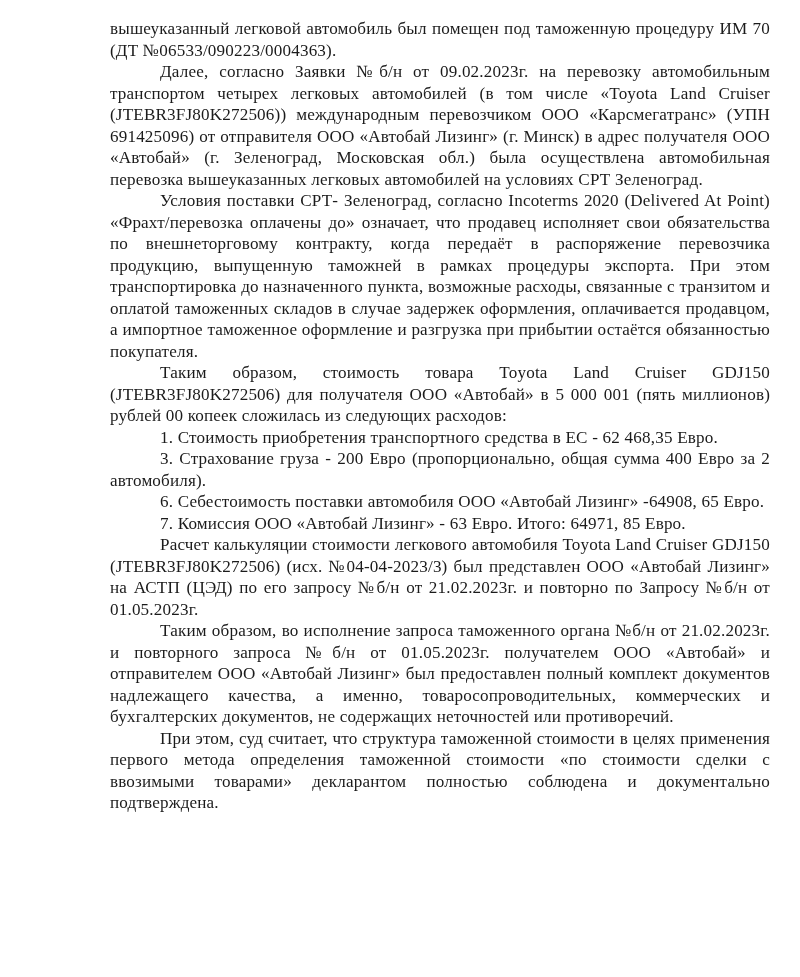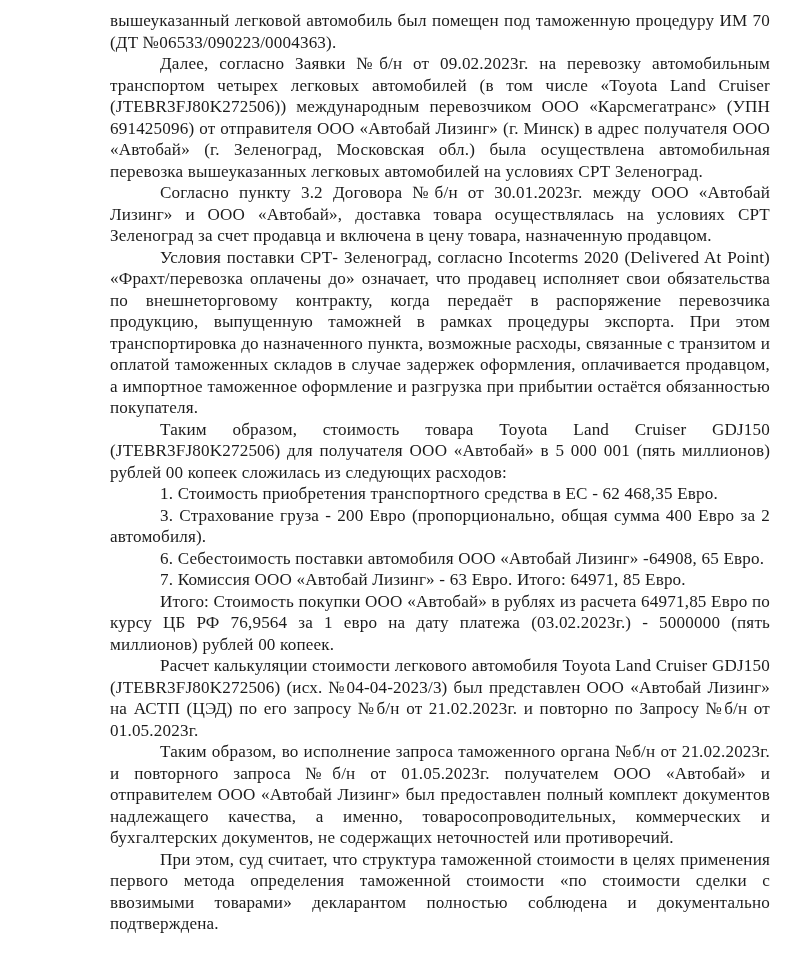--- a/index.html
+++ b/index.html
@@ -14,21 +14,21 @@
     font-family: "Liberation Serif", "DejaVu Serif", serif;
     color: #1b1b1b;
   }
 
   .page {
     position: relative;
     width: 800px;
     height: 977px;
     background: #ffffff;
     box-sizing: border-box;
-    padding: 8px 30px 0px 110px;
+    padding: 16px 30px 0px 110px;
   }
 
   .doc-body {
     width: 660px;
     padding-top: 2px;
   }
 
   p.para {
     margin: 0;
     padding: 0;
@@ -60,28 +60,26 @@
   }
 </style>
 </head>
 <body>
 
 <div class="page">
   <div class="doc-body">
 
     <p class="para no-indent">вышеуказанный легковой автомобиль был помещен под таможенную процедуру ИМ 70 (ДТ №06533/090223/0004363).</p>
     <p class="para">Далее, согласно Заявки №б/н от 09.02.2023г. на перевозку автомобильным транспортом четырех легковых автомобилей (в том числе «Toyota Land Cruiser (JTEBR3FJ80K272506)) международным перевозчиком ООО «Карсмегатранс» (УПН 691425096) от отправителя ООО «Автобай Лизинг» (г. Минск) в адрес получателя ООО «Автобай» (г. Зеленоград, Московская обл.) была осуществлена автомобильная перевозка вышеуказанных легковых автомобилей на условиях СРТ Зеленоград.</p>
-    <p class="para">Согласно пункту 3.2 Договора №б/н от 30.01.2023г. между ООО «Автобай Лизинг» и ООО «Автобай», доставка товара осуществлялась на условиях СРТ Зеленоград за счет продавца и включена в цену товара, назначенную продавцом.</p>
     <p class="para">Условия поставки СРТ- Зеленоград, согласно Incoterms 2020 (Delivered At Point) «Фрахт/перевозка оплачены до» означает, что продавец исполняет свои обязательства по внешнеторговому контракту, когда передаёт в распоряжение перевозчика продукцию, выпущенную таможней в рамках процедуры экспорта. При этом транспортировка до назначенного пункта, возможные расходы, связанные с транзитом и оплатой таможенных складов в случае задержек оформления, оплачивается продавцом, а импортное таможенное оформление и разгрузка при прибытии остаётся обязанностью покупателя.</p>
     <p class="para">Таким образом, стоимость товара Toyota Land Cruiser GDJ150 (JTEBR3FJ80K272506) для получателя ООО «Автобай» в 5 000 001 (пять миллионов) рублей 00 копеек сложилась из следующих расходов:</p>
 
     <p class="para item">1. Стоимость приобретения транспортного средства в ЕС - 62 468,35 Евро.</p>
     <p class="para item">3. Страхование груза - 200 Евро (пропорционально, общая сумма 400 Евро за 2 автомобиля).</p>
     <p class="para item">6. Себестоимость поставки автомобиля ООО «Автобай Лизинг» -64908, 65 Евро.</p>
     <p class="para item">7. Комиссия ООО «Автобай Лизинг» - 63 Евро. Итого: 64971, 85 Евро.</p>
 
-    <p class="para">Итого: Стоимость покупки ООО «Автобай» в рублях из расчета 64971,85 Евро по курсу ЦБ РФ 76,9564 за 1 евро на дату платежа (03.02.2023г.) - 5000000 (пять миллионов) рублей 00 копеек.</p>
     <p class="para">Расчет калькуляции стоимости легкового автомобиля Toyota Land Cruiser GDJ150 (JTEBR3FJ80K272506) (исх. №04-04-2023/3) был представлен ООО «Автобай Лизинг» на АСТП (ЦЭД)  по его запросу №б/н от 21.02.2023г. и повторно по Запросу №б/н от 01.05.2023г.</p>
     <p class="para">Таким образом, во исполнение запроса таможенного органа №б/н от 21.02.2023г. и повторного запроса №б/н от 01.05.2023г. получателем ООО «Автобай» и отправителем ООО «Автобай Лизинг» был предоставлен полный комплект документов надлежащего качества, а именно, товаросопроводительных, коммерческих и бухгалтерских документов, не содержащих неточностей или противоречий.</p>
     <p class="para">При этом, суд считает, что структура таможенной стоимости в целях применения первого метода определения таможенной стоимости «по стоимости сделки с ввозимыми товарами» декларантом полностью соблюдена и документально подтверждена.</p>
 
   </div>
 </div>
 
 </body></html>

